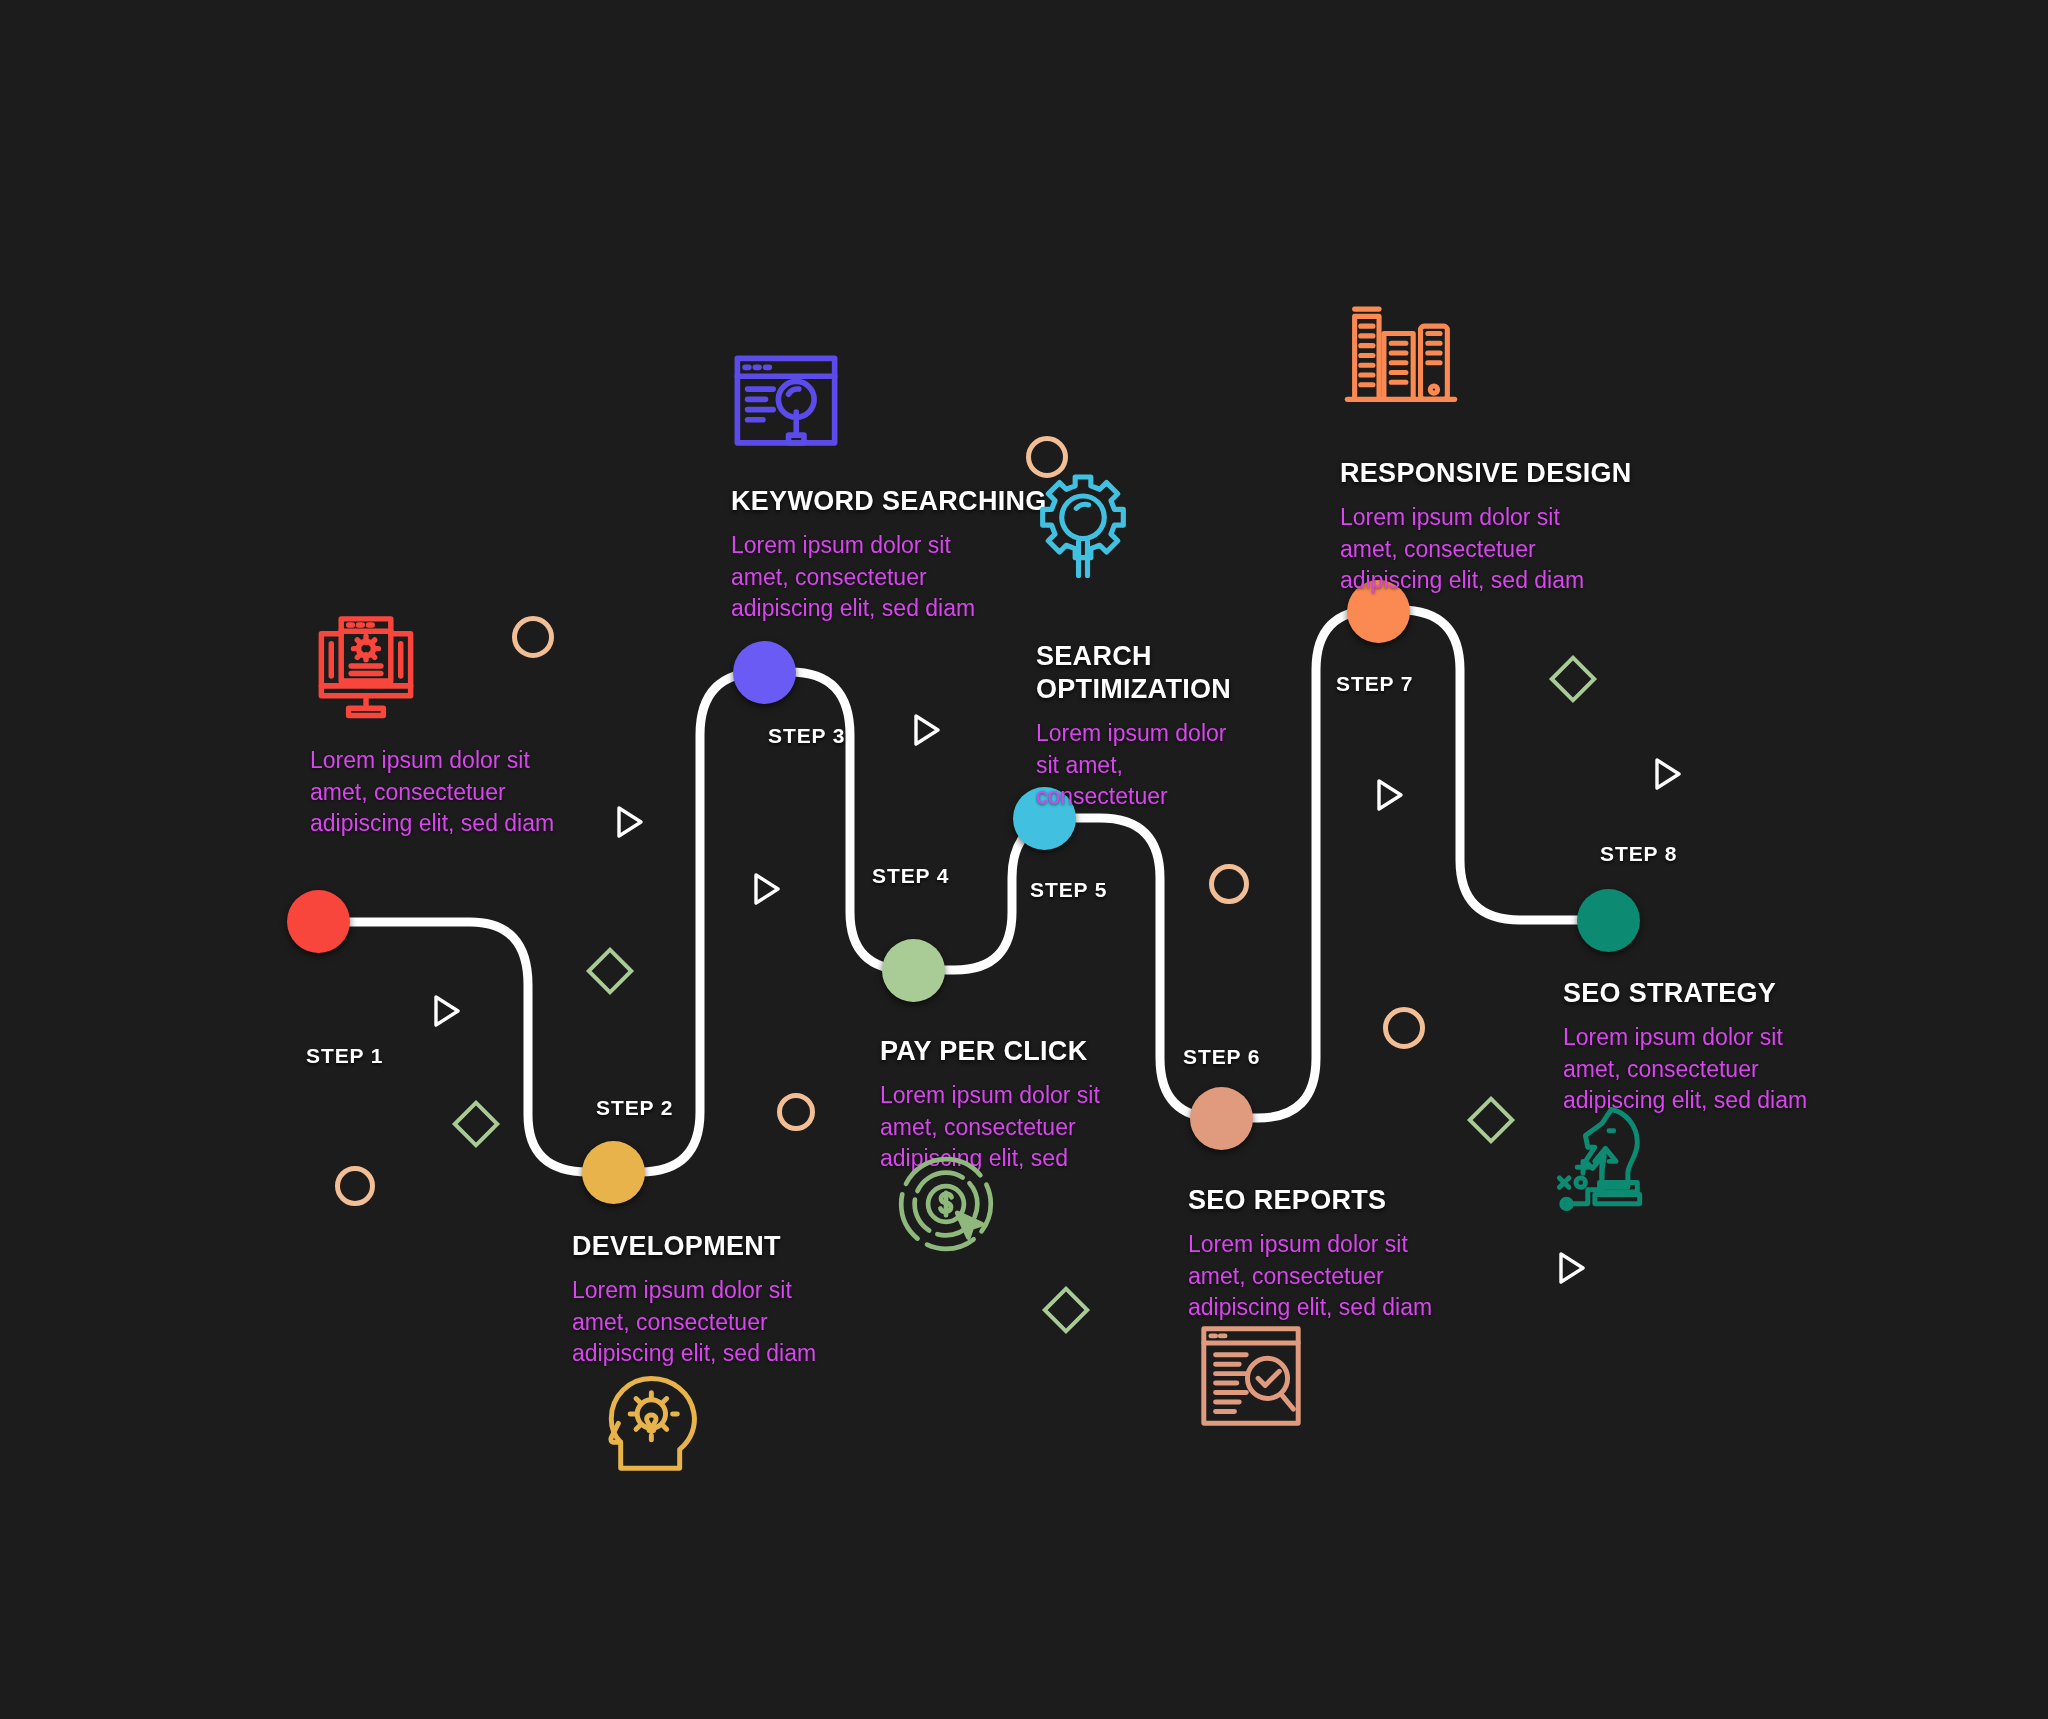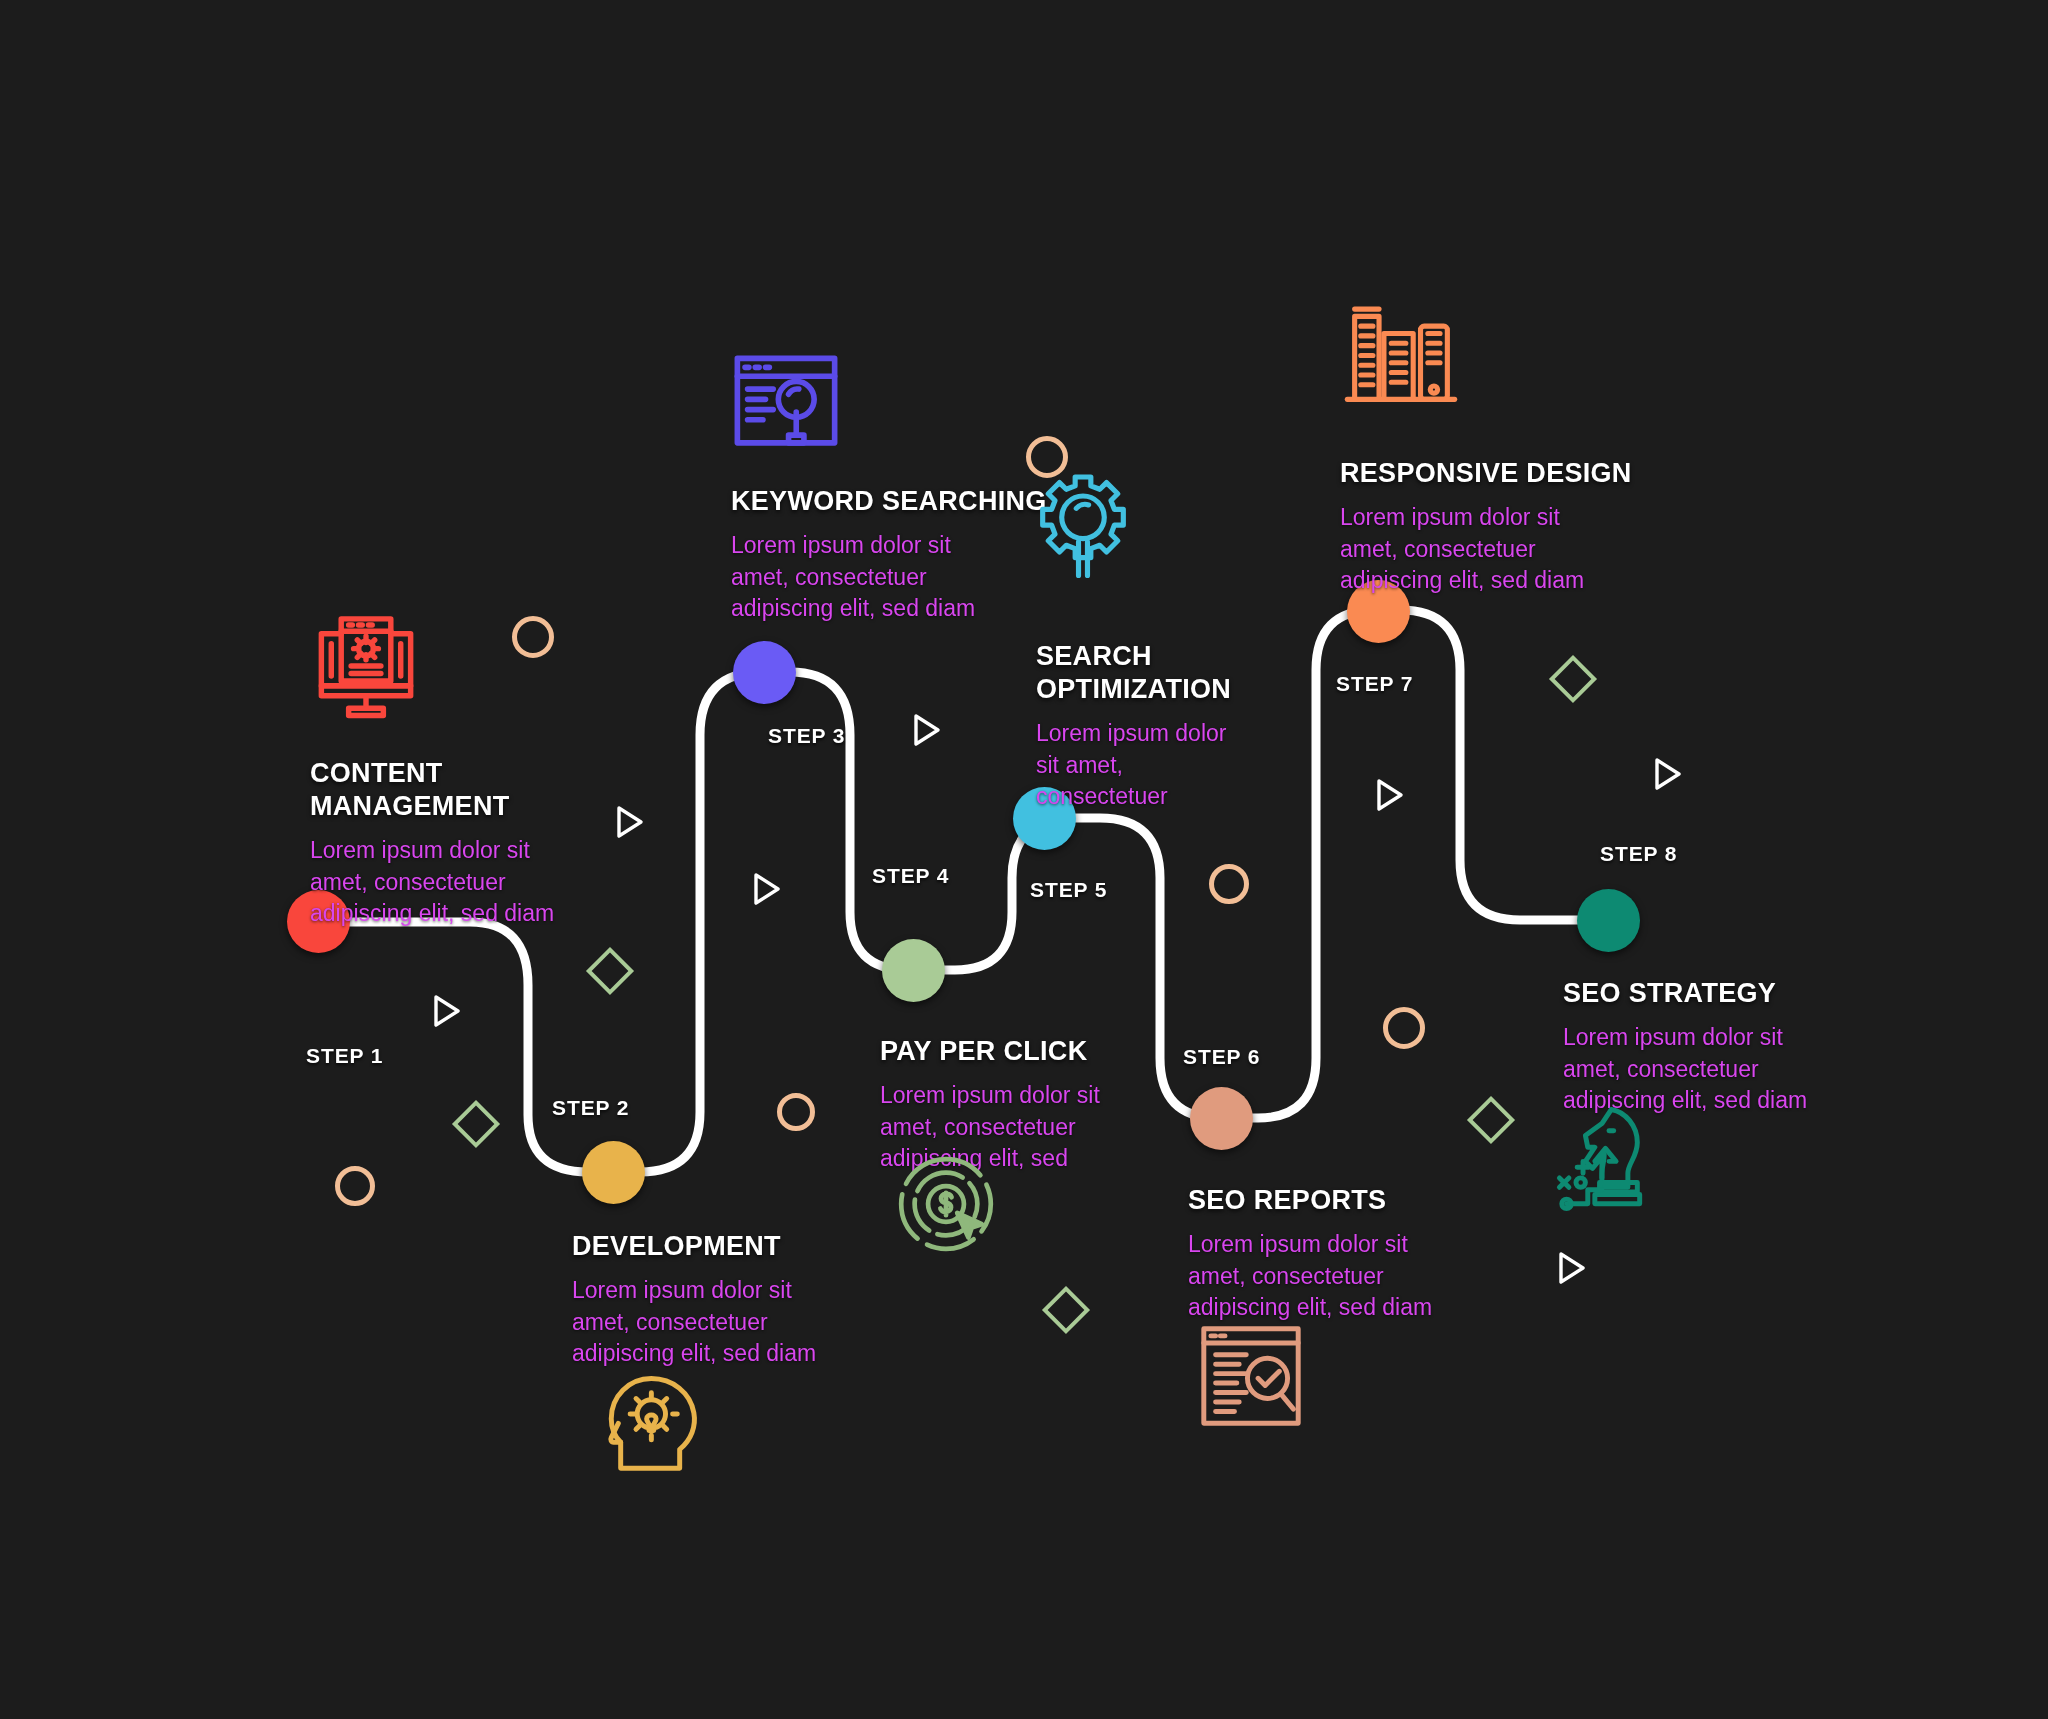--- a/index.html
+++ b/index.html
@@ -64,30 +64,29 @@
   <div class="node" style="left:287px;top:890px;width:63px;height:63px;background:#F9463C;"></div>
   <div class="node" style="left:582px;top:1141px;width:63px;height:63px;background:#E8B34B;"></div>
   <div class="node" style="left:733px;top:641px;width:63px;height:63px;background:#6A5BF5;"></div>
   <div class="node" style="left:882px;top:939px;width:63px;height:63px;background:#A9CB96;"></div>
   <div class="node" style="left:1013px;top:787px;width:63px;height:63px;background:#41C0E0;"></div>
   <div class="node" style="left:1190px;top:1087px;width:63px;height:63px;background:#E09B7E;"></div>
   <div class="node" style="left:1347px;top:580px;width:63px;height:63px;background:#FA8A52;"></div>
   <div class="node" style="left:1577px;top:889px;width:63px;height:63px;background:#0D8A72;"></div>
 
   <div class="steplbl" style="left:306px;top:1003px;margin-top:41px;">STEP 1</div>
-  <div class="steplbl" style="left:552px;top:1096px;">STEP 2</div>
+  <div class="steplbl" style="left:596px;top:1096px;">STEP 2</div>
   <div class="steplbl" style="left:722px;top:724px;margin-left:46px;">STEP 3</div>
   <div class="steplbl" style="left:872px;top:864px;">STEP 4</div>
   <div class="steplbl" style="left:1030px;top:878px;">STEP 5</div>
   <div class="steplbl" style="left:1183px;top:1045px;">STEP 6</div>
   <div class="steplbl" style="left:1336px;top:672px;">STEP 7</div>
   <div class="steplbl" style="left:1564px;top:842px;margin-left:36px;">STEP 8</div>
 
   <div class="block" style="left:310px;top:745px;width:330px;">
-    <h3>CONTENT MANAGEMENT</h3>
     <p>
       <span>Lorem ipsum dolor sit</span>
       <span>amet, consectetuer</span>
       <span>adipiscing elit, sed diam</span>
     </p>
   </div>
 
   <div class="block" style="left:572px;top:1218px;width:330px;">
     <h3>DEVELOPMENT</h3>
     <p>

